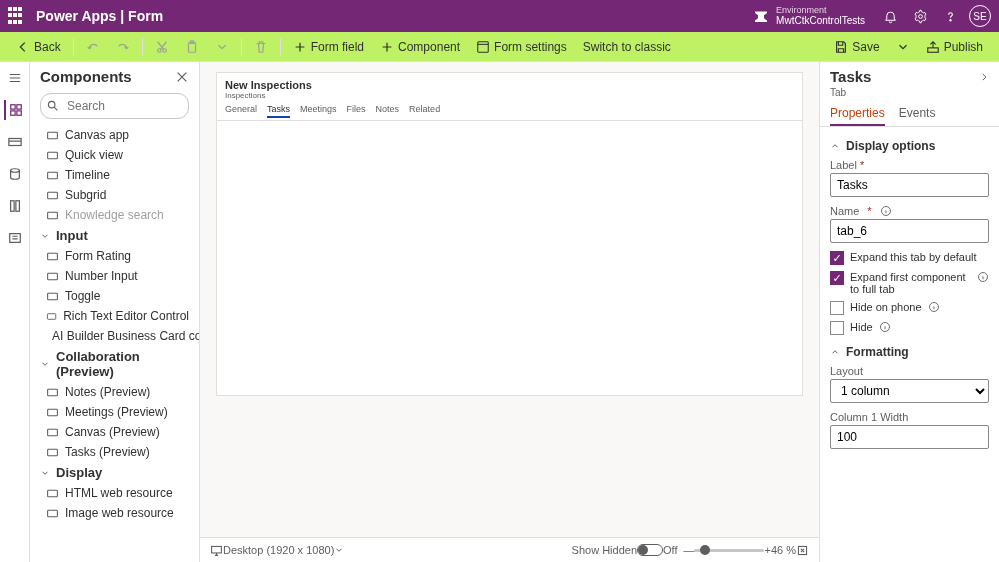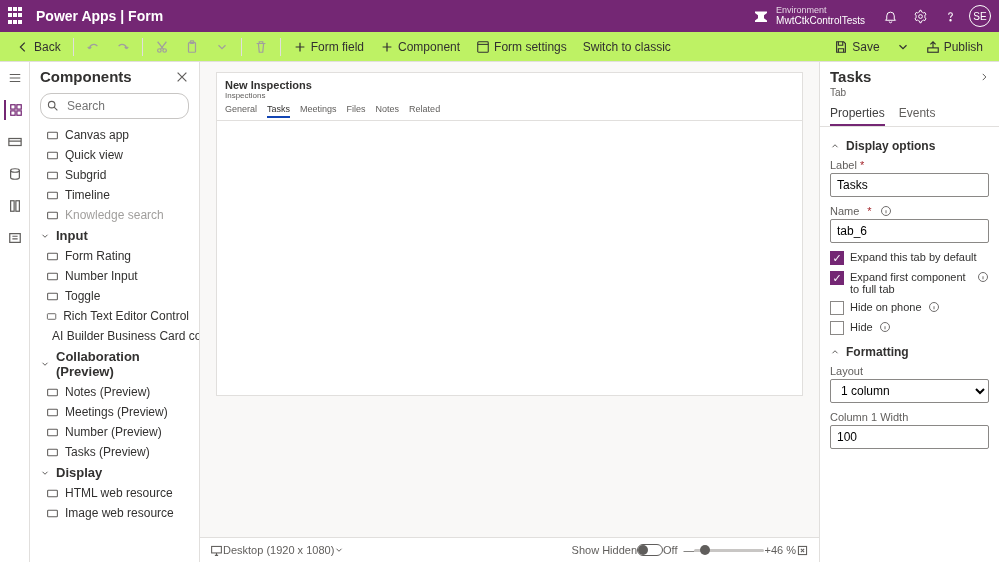--- a/index.html
+++ b/index.html
@@ -65,21 +65,21 @@
   .slider-track { width:70px; height:3px; background:#c8c6c4; position:relative; border-radius:2px; }
   .slider-thumb { width:10px; height:10px; border-radius:50%; background:#605e5c; position:absolute; top:-4px; left:6px; }
 
   
   .rightpanel { width:180px; background:#fff; border-left:1px solid #e1dfdd; display:flex; flex-direction:column; }
   .rp-head { padding:6px 10px 2px 10px; display:flex; align-items:center; }
   .rp-title { font-size:15px; font-weight:600; flex:1; }
   .rp-sub { font-size:10px; color:#605e5c; padding:0 10px 4px 10px; }
   .rp-tabs { display:flex; border-bottom:1px solid #e1dfdd; padding:0 10px; gap:14px; font-size:12px; }
   .rp-tab { padding:4px 0; cursor:pointer; }
-  .rp-tab.active { border-bottom:2px solid #742774; color:#404040; font-weight:400; }
+  .rp-tab.active { border-bottom:2px solid #742774; color:#c2410c; font-weight:400; }
   .rp-tab:not(.active){ color:#605e5c; }
   .rp-body { padding: 6px 10px; overflow-y:auto; flex:1; }
   .rp-section-head { display:flex; align-items:center; gap:6px; font-weight:600; font-size:12px; margin:6px 0 6px 0; }
   .field { margin-bottom:8px; }
   .field-label { font-size:11px; color:#605e5c; margin-bottom:2px; display:block; }
   .field-label .req { color:#a4262c; }
   .field input, .field select { width:100%; height:24px; border:1px solid #8a8886; border-radius:2px; padding:0 6px; font-size:12px; background:#fff; }
   .check { display:flex; align-items:flex-start; gap:6px; font-size:11px; margin-bottom:6px; }
   .checkbox { width:14px; height:14px; border:1px solid #8a8886; flex:none; display:flex; align-items:center; justify-content:center; background:#fff; }
   .checkbox.checked { background:#742774; border-color:#742774; color:#fff; }
@@ -291,27 +291,27 @@
           <div class="tree-item nowrap">
             <svg class="ti-ico" viewBox="0 0 16 16" fill="none" stroke="currentColor" stroke-width="1.3">
               <rect x="2" y="4" width="12" height="8" rx="1"></rect>
             </svg>
             <span>Quick view</span>
           </div>
           <div class="tree-item nowrap">
             <svg class="ti-ico" viewBox="0 0 16 16" fill="none" stroke="currentColor" stroke-width="1.3">
               <rect x="2" y="4" width="12" height="8" rx="1"></rect>
             </svg>
+            <span>Timeline</span>
+          </div>
+          <div class="tree-item nowrap">
+            <svg class="ti-ico" viewBox="0 0 16 16" fill="none" stroke="currentColor" stroke-width="1.3">
+              <rect x="2" y="4" width="12" height="8" rx="1"></rect>
+            </svg>
             <span>Subgrid</span>
-          </div>
-          <div class="tree-item nowrap">
-            <svg class="ti-ico" viewBox="0 0 16 16" fill="none" stroke="currentColor" stroke-width="1.3">
-              <rect x="2" y="4" width="12" height="8" rx="1"></rect>
-            </svg>
-            <span>Timeline</span>
           </div>
           <div class="tree-item nowrap disabled">
             <svg class="ti-ico" viewBox="0 0 16 16" fill="none" stroke="currentColor" stroke-width="1.3">
               <rect x="2" y="4" width="12" height="8" rx="1"></rect>
             </svg>
             <span>Knowledge search</span>
           </div>
         </div>
       <div class="tree-cat">
         <svg class="chev" viewBox="0 0 16 16" fill="none" stroke="#605e5c" stroke-width="1.6">
@@ -367,21 +367,21 @@
           <div class="tree-item nowrap">
             <svg class="ti-ico" viewBox="0 0 16 16" fill="none" stroke="currentColor" stroke-width="1.3">
               <rect x="2" y="4" width="12" height="8" rx="1"></rect>
             </svg>
             <span>Meetings (Preview)</span>
           </div>
           <div class="tree-item nowrap">
             <svg class="ti-ico" viewBox="0 0 16 16" fill="none" stroke="currentColor" stroke-width="1.3">
               <rect x="2" y="4" width="12" height="8" rx="1"></rect>
             </svg>
-            <span>Number (Preview)</span>
+            <span>Canvas (Preview)</span>
           </div>
           <div class="tree-item nowrap">
             <svg class="ti-ico" viewBox="0 0 16 16" fill="none" stroke="currentColor" stroke-width="1.3">
               <rect x="2" y="4" width="12" height="8" rx="1"></rect>
             </svg>
             <span>Tasks (Preview)</span>
           </div>
         </div>
       <div class="tree-cat">
         <svg class="chev" viewBox="0 0 16 16" fill="none" stroke="#605e5c" stroke-width="1.6">

